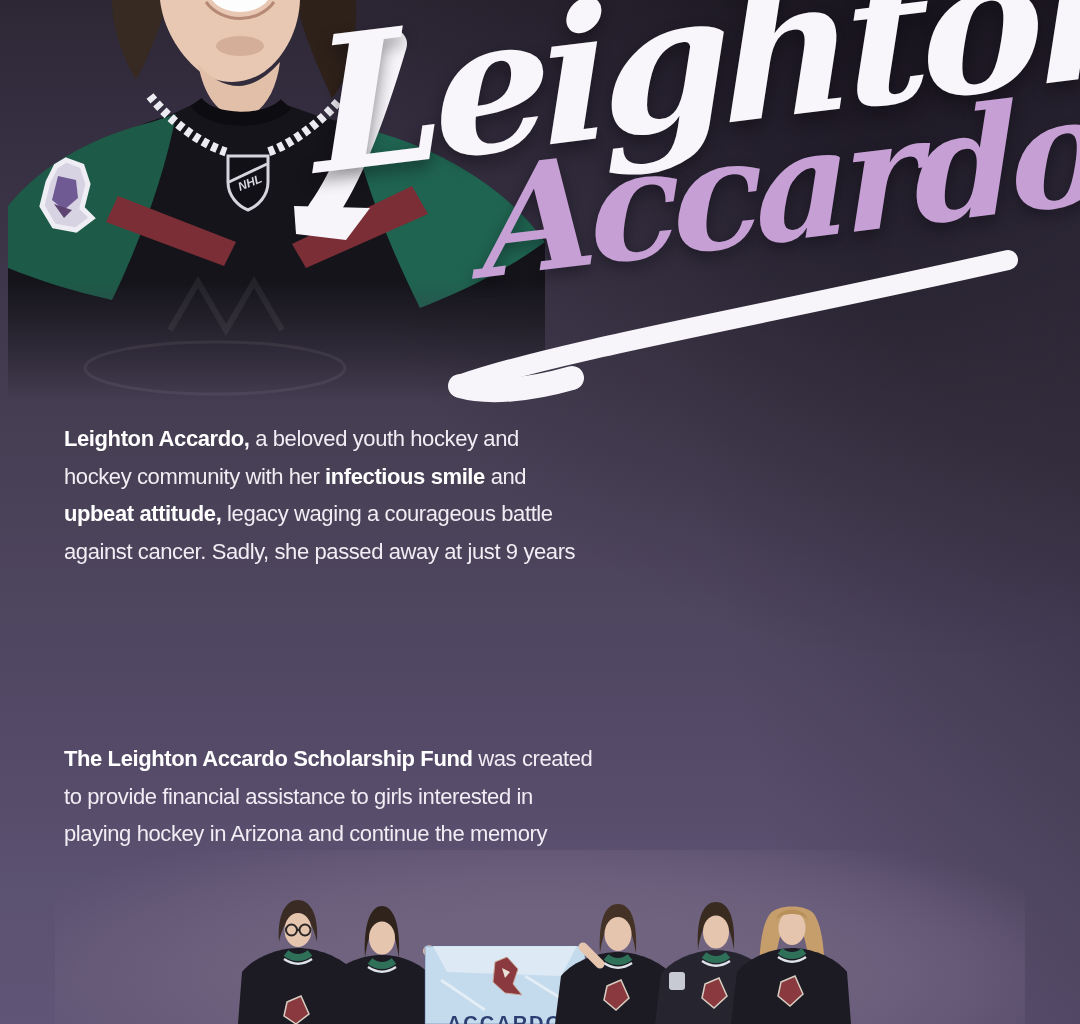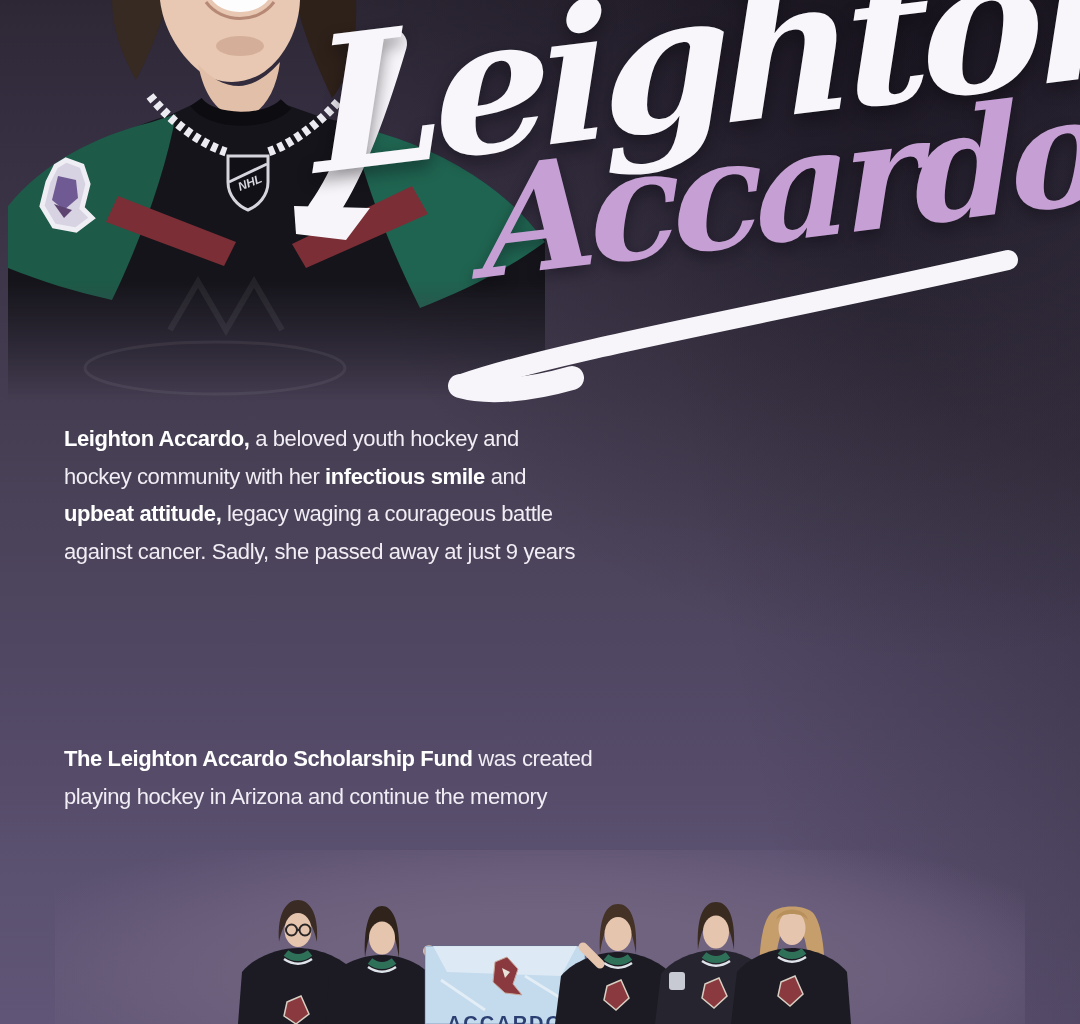--- a/index.html
+++ b/index.html
@@ -106,20 +106,21 @@
 
   <div class="para p1">
     <div class="ln"><span class="b">Leighton Accardo,</span><span> a beloved youth hockey and</span></div>
     <div class="ln"><span>hockey community with her </span><span class="b">infectious smile</span><span> and</span></div>
     <div class="ln"><span class="b">upbeat attitude,</span><span> legacy waging a courageous battle</span></div>
     <div class="ln"><span>against cancer. Sadly, she passed away at just 9 years</span></div>
   </div>
 
   <div class="para p2">
     <div class="ln"><span class="b">The Leighton Accardo Scholarship Fund</span><span> was created</span></div>
+    <div class="ln"><span>to provide financial assistance to girls interested in</span></div>
     <div class="ln"><span>playing hockey in Arizona and continue the memory</span></div>
   </div>
 
   <div class="team">
     <div class="team-wall"></div>
     <svg viewBox="0 0 970 174" aria-hidden="true">
 
       <g>
         <path d="M224,92 C222,62 232,50 243,50 C254,50 264,62 262,92 C258,72 250,66 243,66 C236,66 228,72 224,92 Z" fill="#3a2c24"></path>
         <ellipse cx="243" cy="80" rx="13.5" ry="17" fill="#e6c5af"></ellipse>

